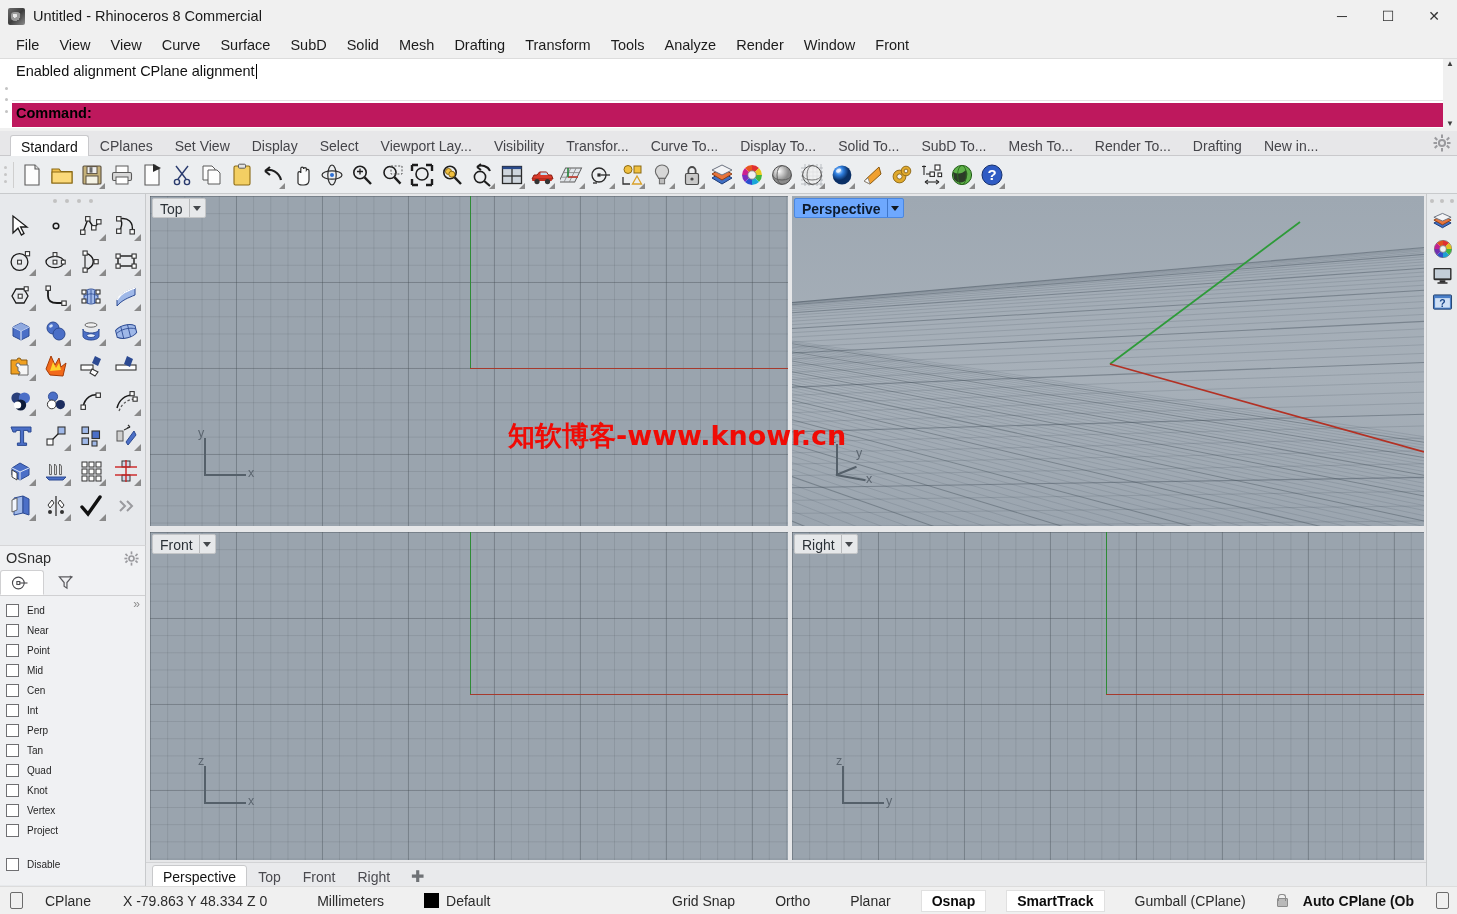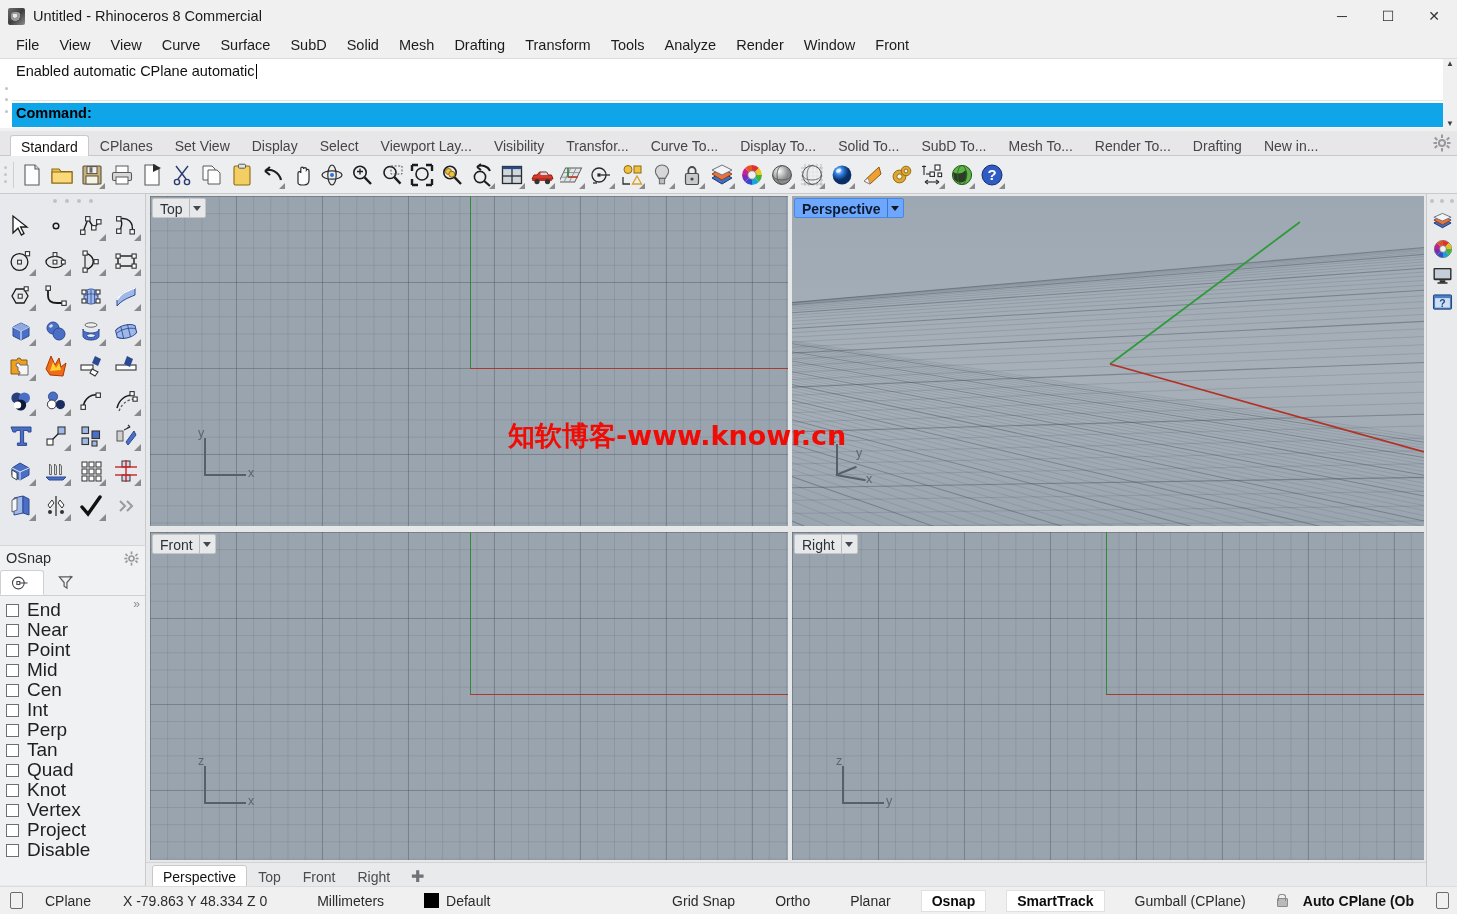--- a/index.html
+++ b/index.html
@@ -57,21 +57,21 @@
   .cmd-history {
     position: absolute; left: 12px; top: 0; right: 14px; height: 40px;
     background: #fff; padding: 4px 2px 0 4px;
     font-size: 14.5px; color: #111; overflow: hidden;
   }
   .caret { display:inline-block; width:1px; height:15px; background:#000;
            vertical-align:-3px; margin-left:1px; }
   .cmd-history-sep { position:absolute; left:12px; right:14px; top:41px; height:1px; background:#e4e4e4; }
   .cmd-prompt {
     position: absolute; left: 12px; top: 44px; right: 14px; height: 24px;
-    background: #0ea5e9; padding-left: 4px; padding-top: 2px;
+    background: #be185d; padding-left: 4px; padding-top: 2px;
     font-size: 14.5px; font-weight: bold; color: #000;
   }
   .cmd-scroll {
     position: absolute; right: 0; top: 0; width: 14px; height: 70px; background: #f0f0f0;
     display: flex; flex-direction: column; justify-content: space-between; align-items: center;
   }
   .cmd-scroll .arrow { font-size: 8px; color: #3f3f3f; line-height: 10px; }
 
   
   .tbtabs {
@@ -135,22 +135,22 @@
   .osnap-hdr .t { font-size: 14.5px; color: #2e2e2e; flex: 1; }
   .osnap-tabs { height: 26px; display:flex; align-items:flex-end; border-bottom: 1px solid #d0d0d2; }
   .osnap-tab { width: 44px; height: 25px; display:flex; align-items:center; justify-content:center; }
   .osnap-tab.active { background:#fff; border:1px solid #d0d0d2; border-bottom:1px solid #fff; border-radius:3px 3px 0 0;}
   .osnap-list { padding: 4px 0 0 6px; position: relative; }
   .osnap-more { position:absolute; right: 6px; top: 1px; font-size: 12px; color:#8c8c8c; letter-spacing:-1px; }
   .osnap-row { height: 20px; display:flex; align-items:center; gap:8px; }
   .osnap-cb {
     width: 13px; height: 13px; background:#fff; border:1px solid #6f6f72; flex:none;
   }
-  .osnap-row .lbl { font-size: 19px; color: #1f1f1f; }
-  .osnap-disable { }
+  .osnap-row .lbl { font-size: 10px; color: #1f1f1f; }
+  .osnap-disable { margin-top: 14px; }
 
   
   .vpwrap { position: absolute; left: 146px; top: 194px; width: 1280px; height: 668px; background:#e6e7e9; }
   .viewport { position: absolute; overflow: hidden; background: #9aa4ae; }
   .vp-top    { left: 4px;   top: 2px;   width: 638px; height: 330px; }
   .vp-persp  { left: 646px; top: 2px;   width: 632px; height: 330px; }
   .vp-front  { left: 4px;   top: 338px; width: 638px; height: 328px; }
   .vp-right  { left: 646px; top: 338px; width: 632px; height: 328px; }
   .viewport.active { box-shadow: inset 0 0 0 2px #000; }
 
@@ -267,21 +267,21 @@
       <div class="menu-item">Window</div>
       <div class="menu-item">Front</div>
     </div>
 
   <div class="cmd-area">
     <div class="cmd-gripper">
       <i></i>
         <i></i>
         <i></i>
     </div>
-    <div class="cmd-history"><span>Enabled automatic CPlane automatic</span><span class="caret"></span></div>
+    <div class="cmd-history"><span>Enabled alignment CPlane alignment</span><span class="caret"></span></div>
     <div class="cmd-history-sep"></div>
     <div class="cmd-prompt"><span>Command:</span></div>
     <div class="cmd-scroll">
       <div class="arrow">▲</div>
       <div class="arrow">▼</div>
     </div>
   </div>
 
   <div class="tbtabs" id="tbtabs">
     <div class="tbtab active">Standard</div>

